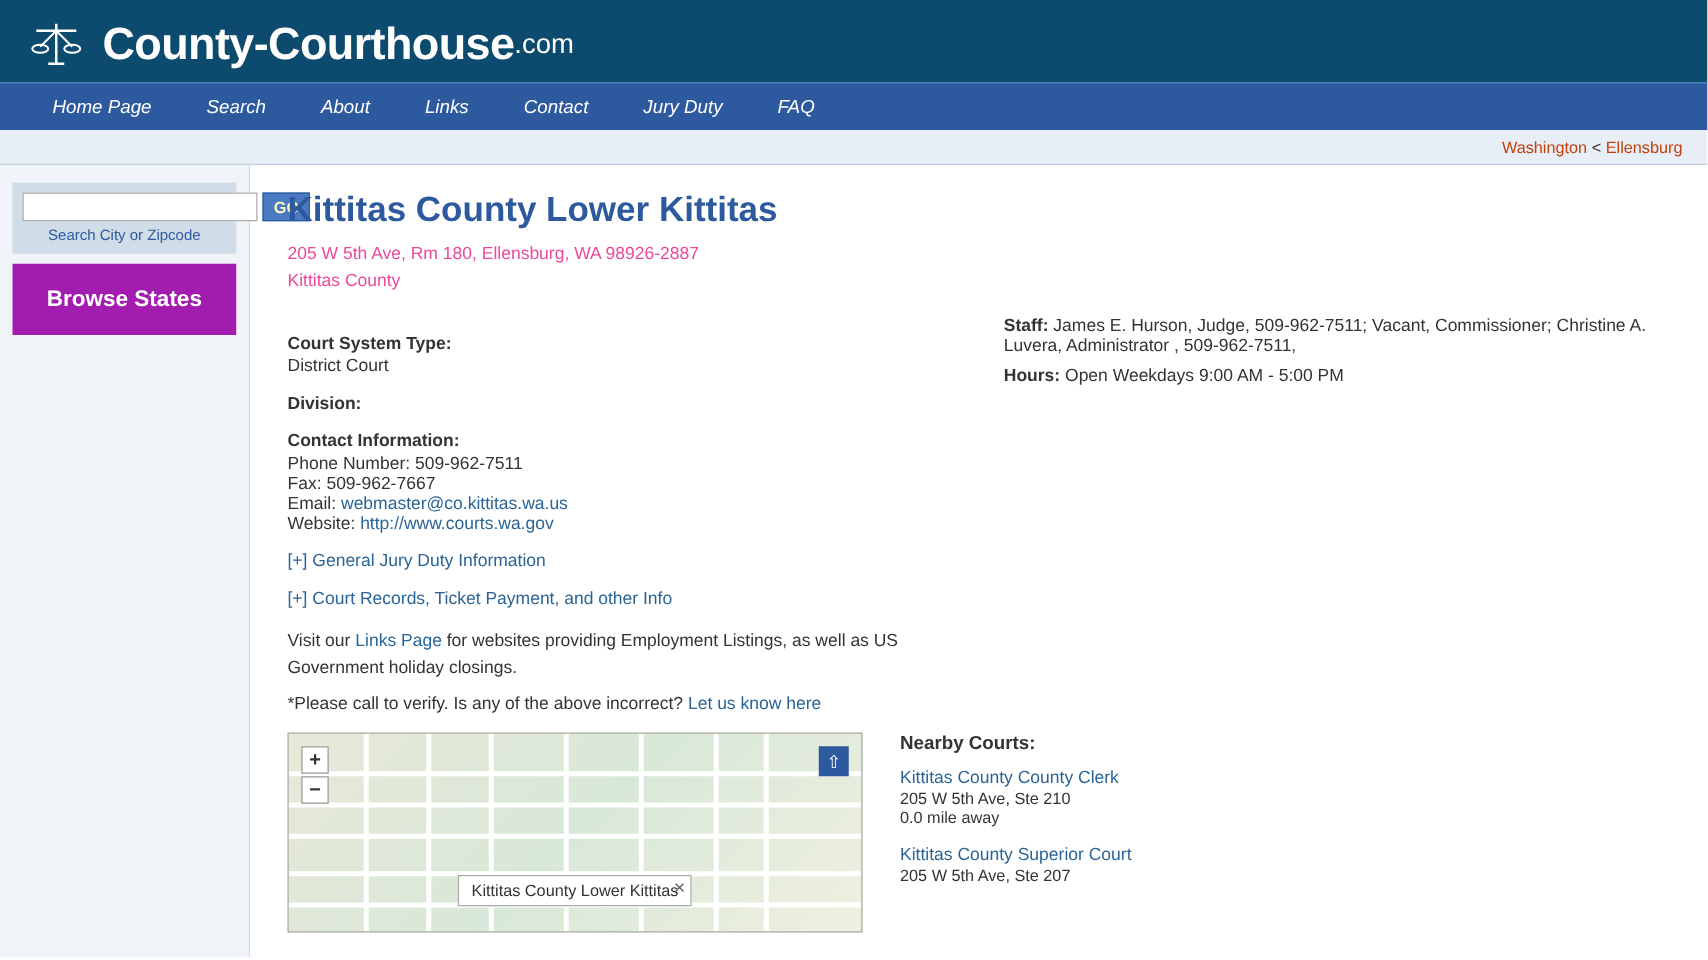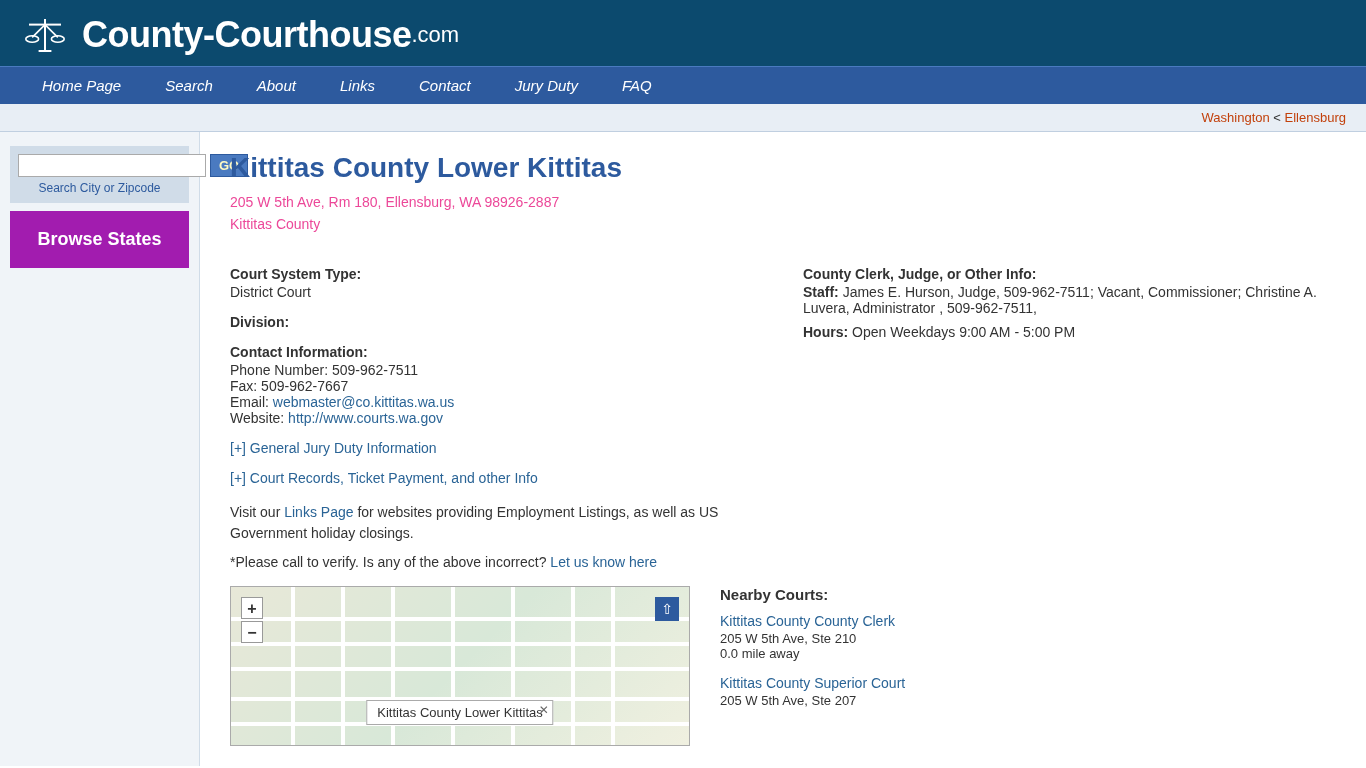--- a/index.html
+++ b/index.html
@@ -380,21 +380,20 @@
         <div class="visit-text">
           <span>Visit our </span><a class="detail-link">Links Page</a><span> for websites providing Employment Listings, as well as US Government holiday closings.</span>
         </div>
 
         <div class="verify-text">
           <span>*Please call to verify. Is any of the above incorrect? </span><a class="detail-link">Let us know here</a>
         </div>
       </div>
 
       <div class="details-right">
-        <div class="detail-label">County Clerk, Judge, or Other Info:</div>
         <div class="detail-value">
           <span class="staff-bold">Staff:</span>
           <span>James E. Hurson, Judge, 509-962-7511; Vacant, Commissioner; Christine A. Luvera, Administrator , 509-962-7511,</span>
         </div>
         <div class="detail-value" style="margin-top: 8px;">
           <span class="hours-bold">Hours:</span>
           <span>Open Weekdays 9:00 AM - 5:00 PM</span>
         </div>
       </div>
 

